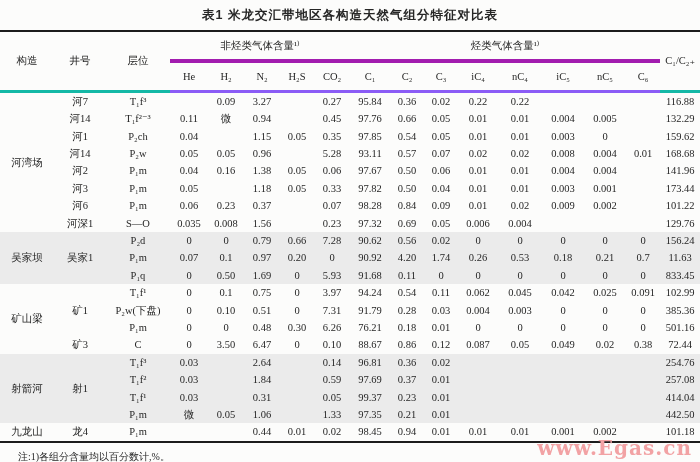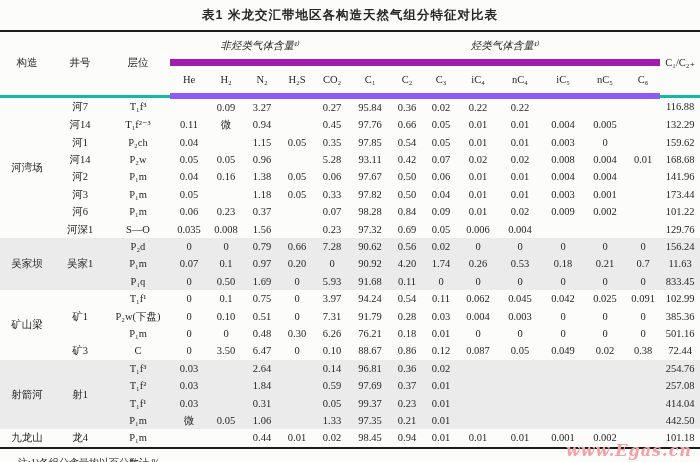--- a/index.html
+++ b/index.html
@@ -5,28 +5,28 @@
   html,body{margin:0;padding:0;}
   .page{width:700px;height:462px;background:#fcfcfb;position:relative;box-sizing:border-box;
         padding-top:5px;font-family:"Liberation Serif","DejaVu Serif",serif;color:#262626;overflow:hidden;}
   .title{text-align:center;font-weight:bold;font-size:12.5px;letter-spacing:1px;
          font-family:"Liberation Sans","DejaVu Sans",sans-serif;margin:2px 0 6px 0;}
   table.tbl{width:700px;border-collapse:collapse;table-layout:fixed;
             border-top:2px solid #1c1c1c;border-bottom:2px solid #1c1c1c;}
   .tbl th,.tbl td{font-weight:normal;text-align:center;padding:0;margin:0;
                   white-space:nowrap;overflow:hidden;font-size:10.5px;line-height:1.1;}
   .tbl thead th{height:27px;vertical-align:middle;}
-  .tbl thead th.grp{border-bottom:7px solid #a21caf;font-style:italic;}
+  .tbl thead th.grp{border-bottom:4px solid #a21caf;}
   .tbl thead th[rowspan]{border-bottom:3px solid #14b8a6;}
-  .tbl thead tr.sub th{border-bottom:6px solid #8b5cf6;}
+  .tbl thead tr.sub th{border-bottom:3px solid #8b5cf6;}
   .tbl tbody th,.tbl tbody td{height:17.4px;vertical-align:middle;}
   .tbl tbody tr.shaded{background:var(--shade,#ebebeb);}
   .col-layer{}
   .note{font-size:10px;margin:7px 16px 0 18px;}
-  .watermark{position:absolute;right:8px;bottom:2px;font-size:16px;font-style:italic;font-weight:bold;
+  .watermark{position:absolute;right:8px;bottom:2px;font-size:20px;font-weight:bold;
              font-family:"DejaVu Serif",serif;letter-spacing:1px;text-align:center;}
 </style>
 </head>
 <body style="--shade: #ebebeb;">
 
 <div class="page">
 
   <div class="title">表1  米龙交汇带地区各构造天然气组分特征对比表</div>
 
   <table class="tbl">
@@ -132,21 +132,21 @@
         </tr>
         <tr>
           <th class="col-well">河14</th>
           <td class="col-layer">P₂w</td>
           <td class="col-val">0.05</td>
           <td class="col-val">0.05</td>
           <td class="col-val">0.96</td>
           <td class="col-val"></td>
           <td class="col-val">5.28</td>
           <td class="col-val">93.11</td>
-          <td class="col-val">0.42</td>
+          <td class="col-val">0.57</td>
           <td class="col-val">0.07</td>
           <td class="col-val">0.02</td>
           <td class="col-val">0.02</td>
           <td class="col-val">0.008</td>
           <td class="col-val">0.004</td>
           <td class="col-val">0.01</td>
           <td class="col-val">168.68</td>
         </tr>
         <tr>
           <th class="col-well">河2</th>

